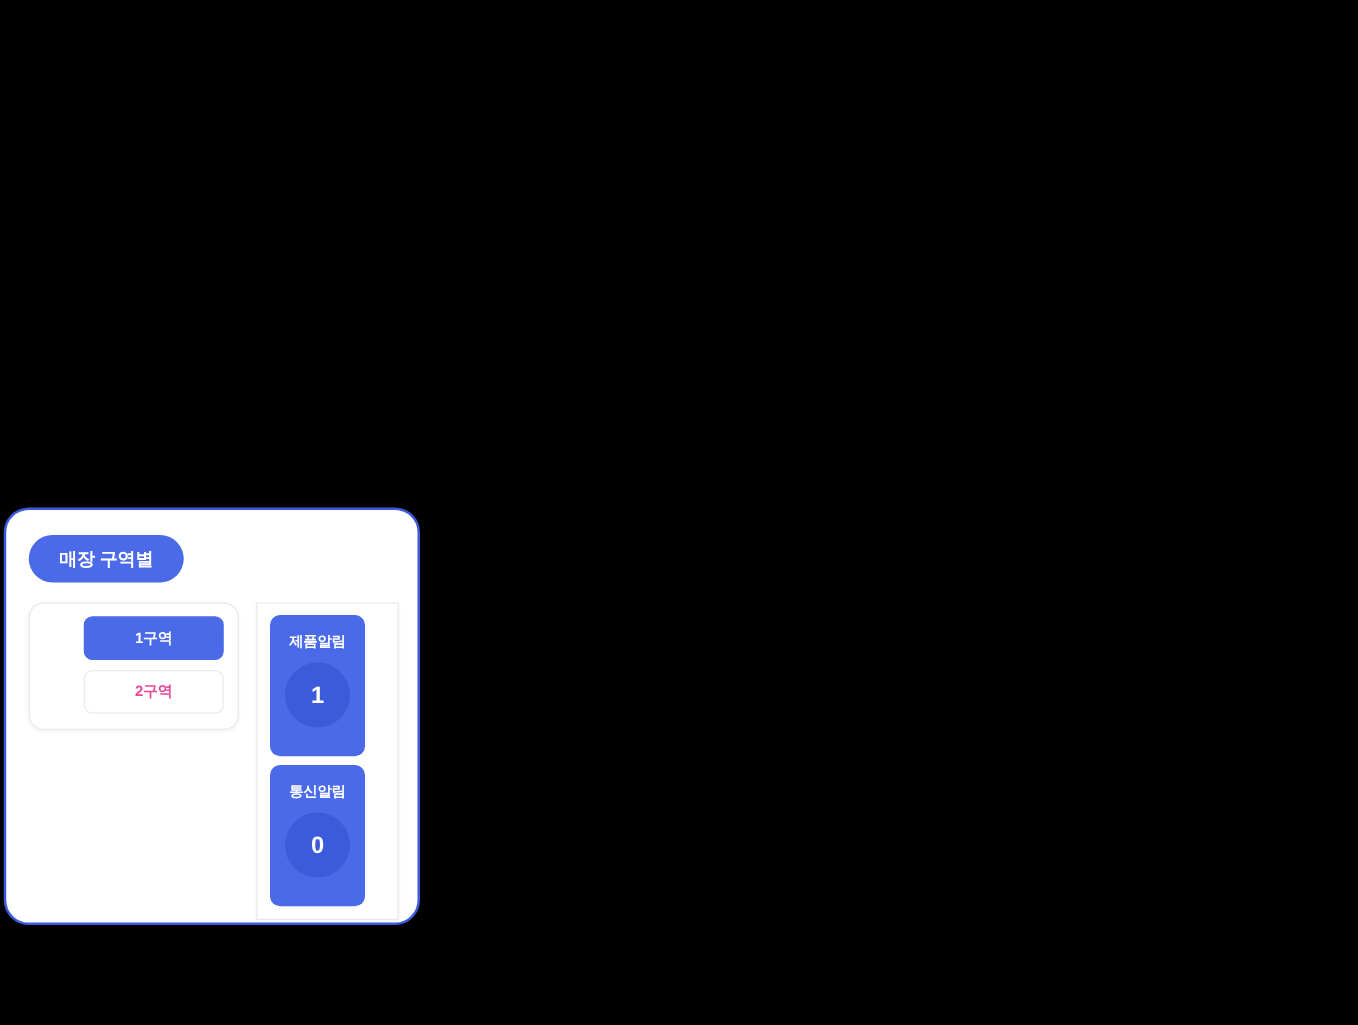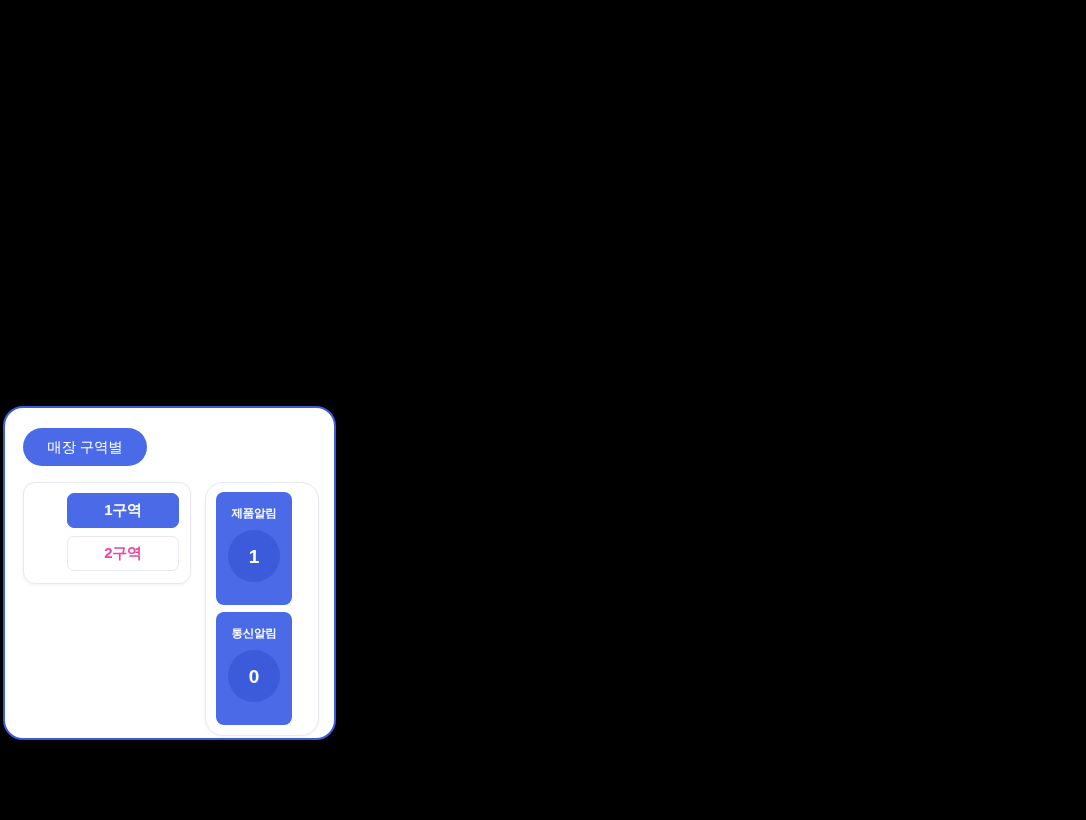--- a/index.html
+++ b/index.html
@@ -40,21 +40,21 @@
     display: flex;
     align-items: center;
     justify-content: center;
     min-width: 124px;
     height: 38px;
     padding: 0 18px;
     box-sizing: border-box;
     background: #4a6ae8;
     color: #ffffff;
     font-size: 14.5px;
-    font-weight: normal;
+    font-weight: bold;
     letter-spacing: -0.2px;
     border-radius: 19px;
     white-space: nowrap;
   }
 
   
   .panel-body {
     position: absolute;
     left: 18px;
     top: 74px;
@@ -78,21 +78,21 @@
     gap: 8px;
     box-shadow: 0 1px 3px rgba(16, 24, 40, 0.05);
   }
   .zone-item {
     height: 35px;
     display: flex;
     align-items: center;
     justify-content: center;
     box-sizing: border-box;
     border-radius: 7px;
-    font-size: 15px;
+    font-size: 12px;
     font-weight: bold;
     letter-spacing: -0.2px;
     cursor: pointer;
     user-select: none;
     white-space: nowrap;
     margin-left: 32px;
   }
   .zone-item.inactive {
     background: #ffffff;
     border: 1px solid #e7e9ee;
@@ -103,21 +103,21 @@
     border: 1px solid #4a6ae8;
     color: #ffffff;
   }
 
   
   #alerts-card {
     width: 114px;
     box-sizing: border-box;
     background: #ffffff;
     border: 1px solid #e7e9ee;
-    border-radius: 18px;
+    border-radius: 0;
     padding: 9px 26px 10px 10px;
     display: flex;
     flex-direction: column;
     gap: 7px;
     box-shadow: 0 1px 3px rgba(16, 24, 40, 0.05);
   }
   .alert-tile {
     height: 113px;
     box-sizing: border-box;
     background: #4a6ae8;

